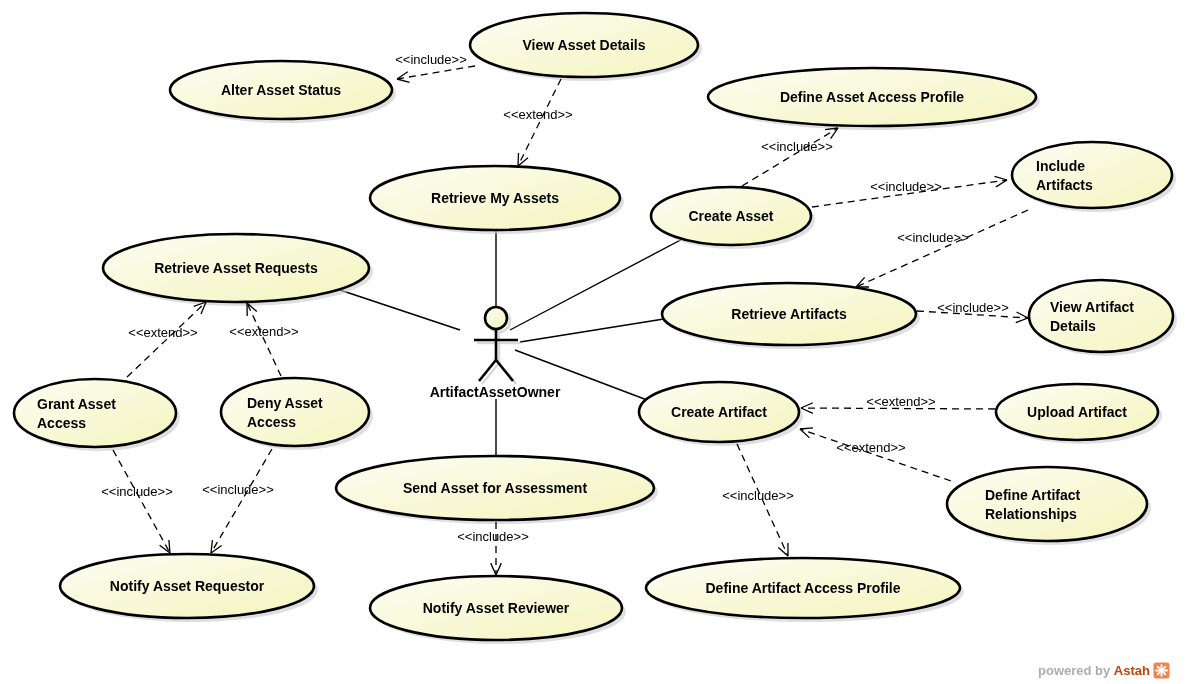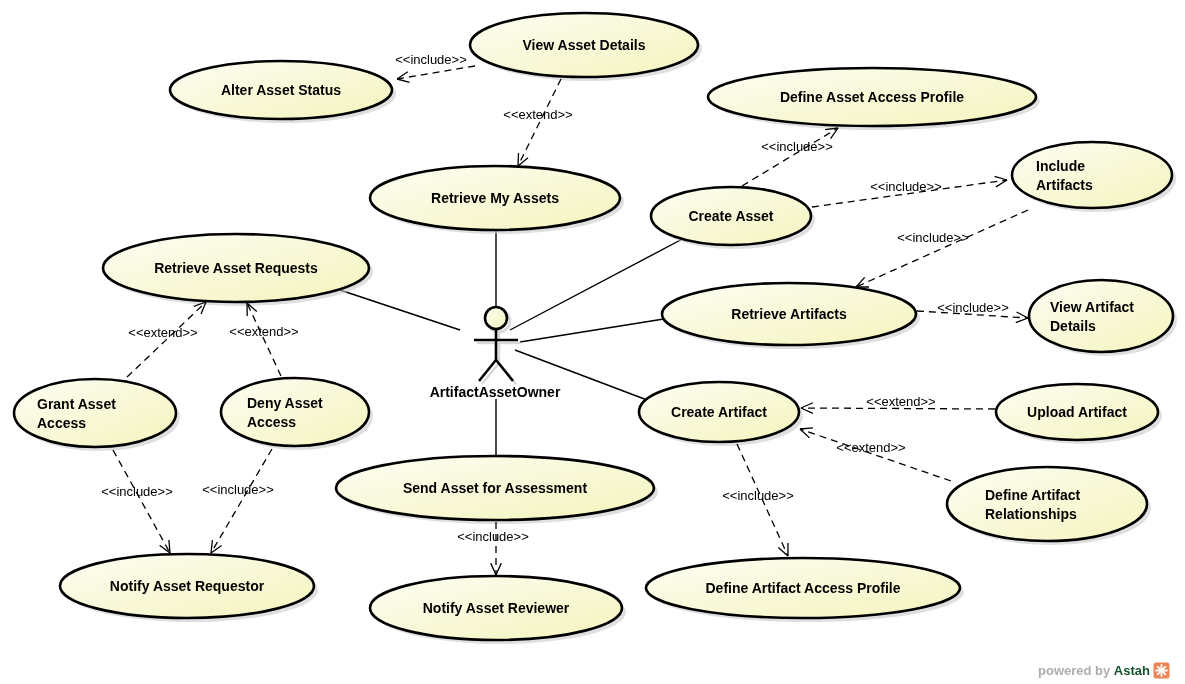--- a/index.html
+++ b/index.html
@@ -228,21 +228,21 @@
         <circle cx="496" cy="318" r="11" fill="url(#egg)"></circle>
         <line x1="496" y1="329" x2="496" y2="360"></line>
         <line x1="474" y1="340" x2="518" y2="340"></line>
         <line x1="496" y1="360" x2="479" y2="381"></line>
         <line x1="496" y1="360" x2="513" y2="381"></line>
       </g>
       <text x="495" y="397" text-anchor="middle" font-size="14" font-weight="bold" fill="#000000" stroke="none">ArtifactAssetOwner</text>
     </svg>
   <div class="watermark">
     <span id="wm-prefix" style="color: rgb(176, 173, 169);">powered by </span>
-    <span id="wm-brand" style="color: #14532d;">Astah</span>
+    <span id="wm-brand" style="color: #c2410c;">Astah</span>
     <svg class="logo" width="17" height="17" viewBox="0 0 17 17">
       <rect id="wm-logo-rect" x="0.5" y="0.5" width="16" height="16" rx="2.5" fill="#ee8454"></rect>
       <g stroke="#ffffff" stroke-width="1.8" stroke-linecap="round">
         <line x1="8.5" y1="3" x2="8.5" y2="14"></line>
         <line x1="3" y1="8.5" x2="14" y2="8.5"></line>
         <line x1="4.6" y1="4.6" x2="12.4" y2="12.4"></line>
         <line x1="12.4" y1="4.6" x2="4.6" y2="12.4"></line>
       </g>
     </svg>
   </div>

